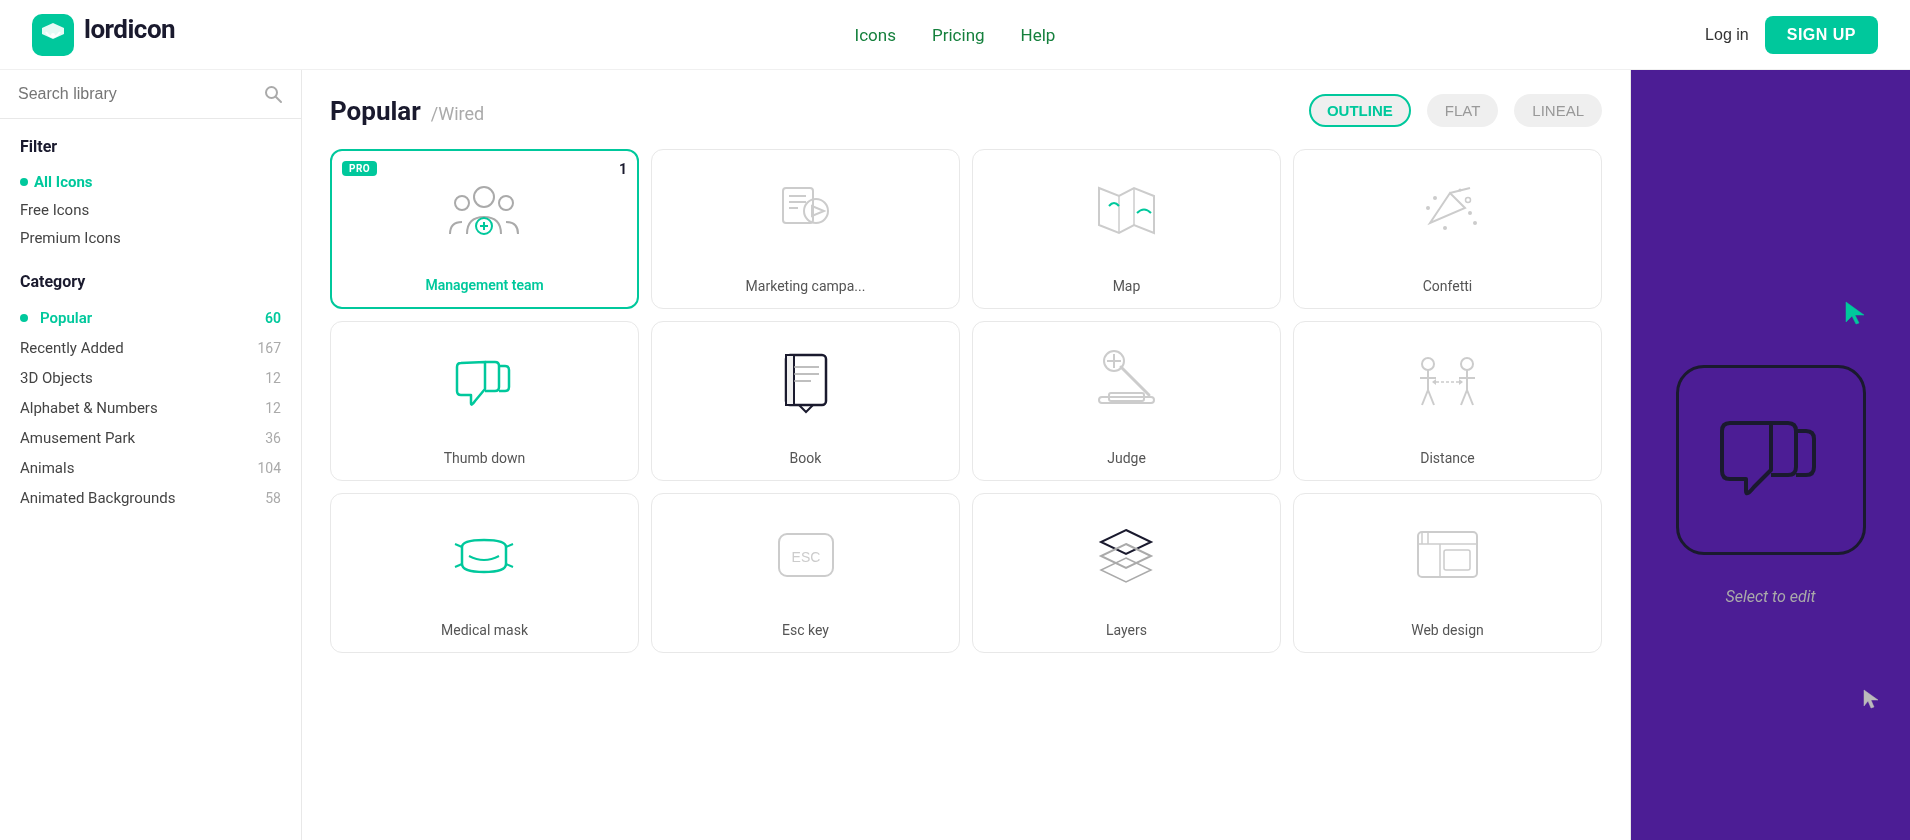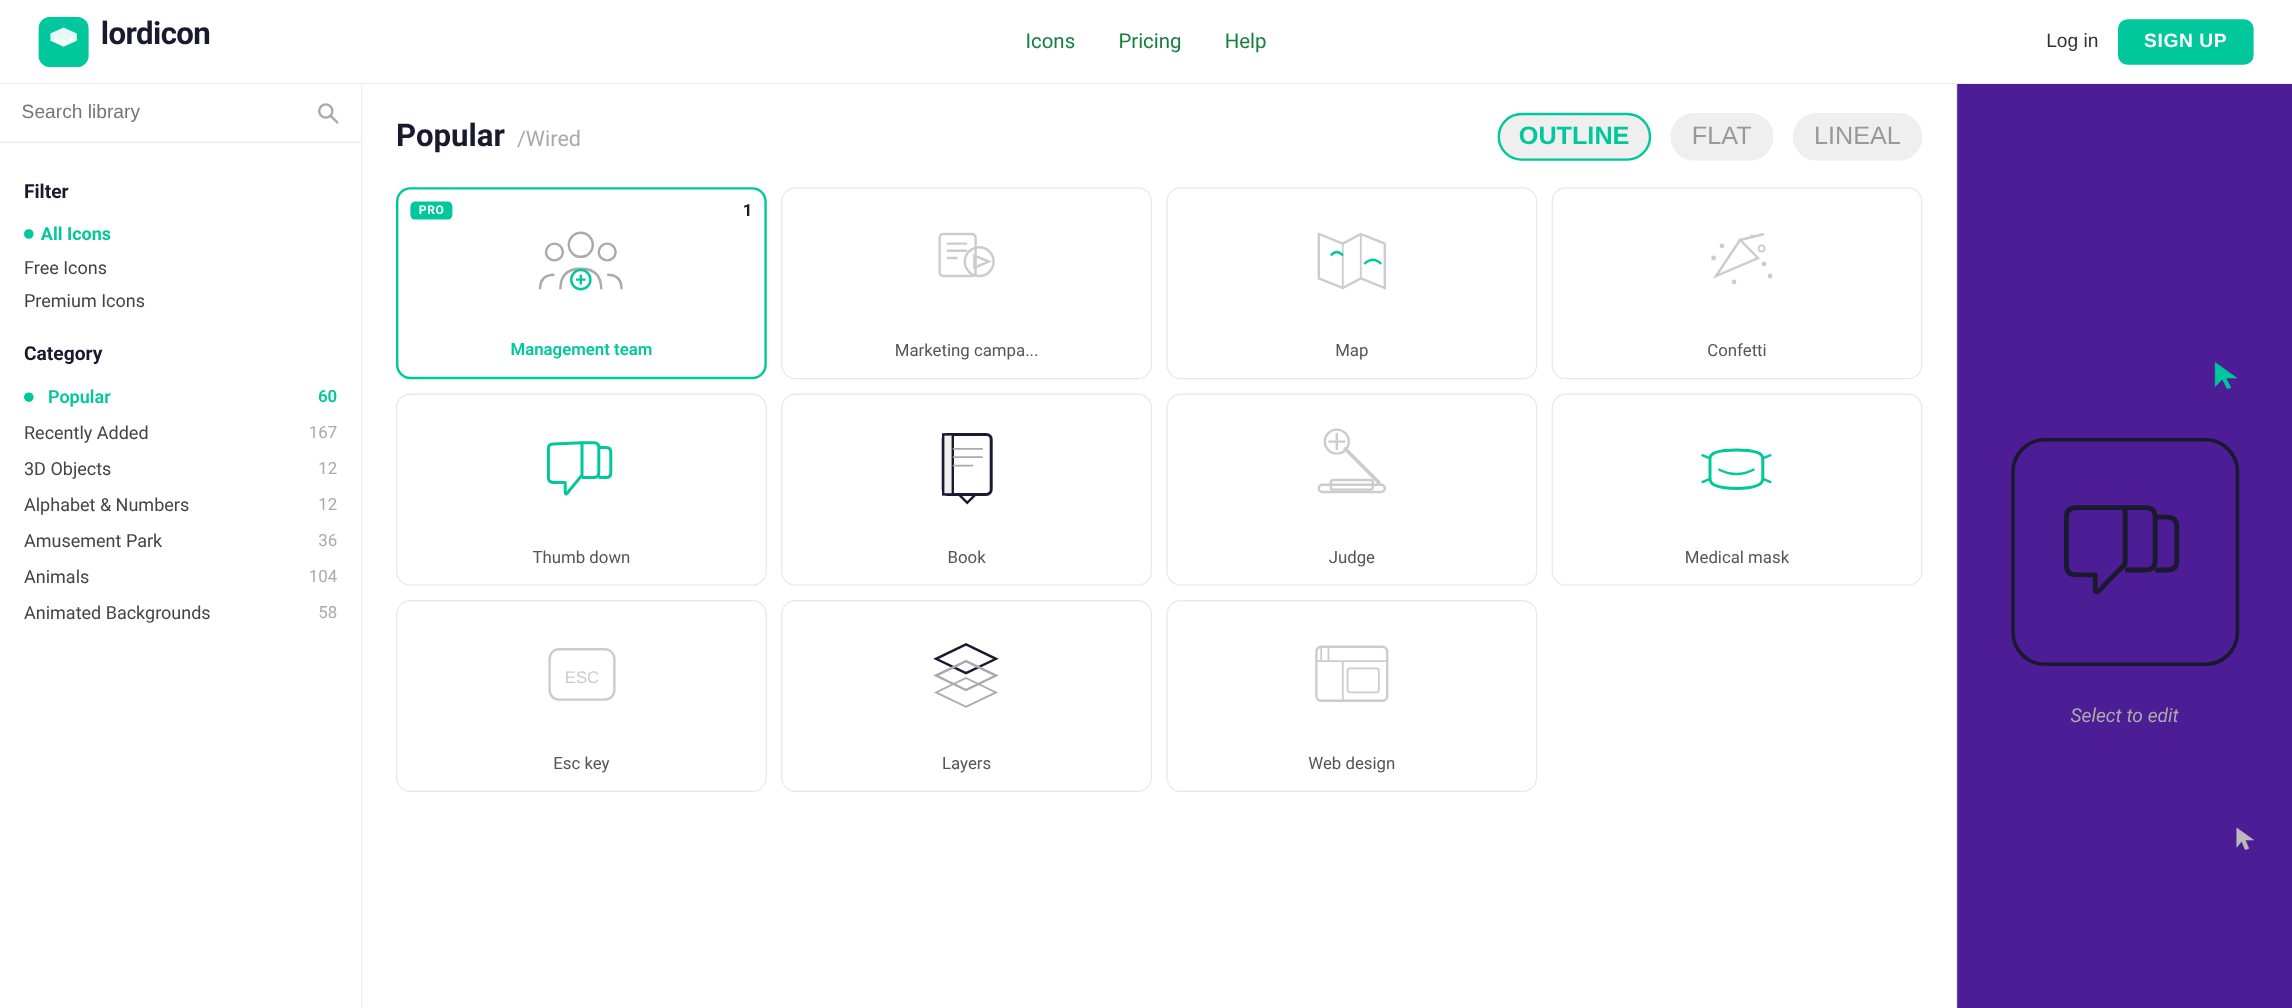--- a/index.html
+++ b/index.html
@@ -82,21 +82,20 @@
 
     
     .sidebar {
       width: 302px;
       min-width: 302px;
       border-right: 1px solid #e8e8e8;
       display: flex;
       flex-direction: column;
       overflow: hidden;
       background: #fff;
-      gap: 13px;
     }
     .search-bar {
       display: flex;
       align-items: center;
       padding: 14px 18px;
       border-bottom: 1px solid #e8e8e8;
       gap: 10px;
     }
     .search-input {
       border: none;
@@ -209,21 +208,21 @@
     .main-title-sub {
       font-size: 18px;
       color: #aaa;
     }
     .view-tabs {
       display: flex;
       align-items: center;
       gap: 16px;
     }
     .view-tab {
-      font-size: 21px;
+      font-size: 15px;
       color: #999;
       cursor: pointer;
       padding: 6px 16px;
       border-radius: 20px;
       border: 2px solid transparent;
     }
     .view-tab.active {
       border: 2px solid #00c89c;
       color: #00c89c;
       font-weight: 600;
@@ -525,20 +524,43 @@
             <rect x="20" y="46" width="35" height="8" rx="2" stroke="#ccc" stroke-width="2" fill="none"></rect>
             <line x1="32" y1="20" x2="60" y2="48" stroke="#ccc" stroke-width="3" stroke-linecap="round"></line>
             <circle cx="25" cy="14" r="10" stroke="#ccc" stroke-width="2" fill="none"></circle>
             <line x1="18" y1="14" x2="32" y2="14" stroke="#ccc" stroke-width="2"></line>
             <line x1="25" y1="7" x2="25" y2="21" stroke="#ccc" stroke-width="2"></line>
           </svg>
         </div>
         <div class="icon-label">Judge</div>
       </div>
 
+      <div class="icon-card">
+        <div class="icon-visual">
+          <svg width="75" height="65" viewBox="0 0 75 65" fill="none">
+
+            <circle cx="18" cy="14" r="6" stroke="#ccc" stroke-width="2" fill="none"></circle>
+            <line x1="18" y1="20" x2="18" y2="40" stroke="#ccc" stroke-width="2"></line>
+            <line x1="10" y1="28" x2="26" y2="28" stroke="#ccc" stroke-width="2"></line>
+            <line x1="18" y1="40" x2="12" y2="55" stroke="#ccc" stroke-width="2"></line>
+            <line x1="18" y1="40" x2="24" y2="55" stroke="#ccc" stroke-width="2"></line>
+
+            <circle cx="57" cy="14" r="6" stroke="#ccc" stroke-width="2" fill="none"></circle>
+            <line x1="57" y1="20" x2="57" y2="40" stroke="#ccc" stroke-width="2"></line>
+            <line x1="49" y1="28" x2="65" y2="28" stroke="#ccc" stroke-width="2"></line>
+            <line x1="57" y1="40" x2="51" y2="55" stroke="#ccc" stroke-width="2"></line>
+            <line x1="57" y1="40" x2="63" y2="55" stroke="#ccc" stroke-width="2"></line>
+
+            <line x1="26" y1="32" x2="49" y2="32" stroke="#ccc" stroke-width="1.5" stroke-dasharray="3,2"></line>
+            <polygon points="26,29 26,35 22,32" fill="#ccc"></polygon>
+            <polygon points="49,29 49,35 53,32" fill="#ccc"></polygon>
+          </svg>
+        </div>
+        <div class="icon-label">Distance</div>
+      </div>
 
       <div class="icon-card">
         <div class="icon-visual">
           <svg width="75" height="65" viewBox="0 0 75 65" fill="none">
             <path d="M15 25 Q15 18 37 18 Q59 18 59 25 L59 42 Q59 50 37 50 Q15 50 15 42 Z" stroke="#00c89c" stroke-width="2.5" fill="none"></path>
             <line x1="15" y1="25" x2="8" y2="22" stroke="#00c89c" stroke-width="2"></line>
             <line x1="15" y1="42" x2="8" y2="45" stroke="#00c89c" stroke-width="2"></line>
             <line x1="59" y1="25" x2="66" y2="22" stroke="#00c89c" stroke-width="2"></line>
             <line x1="59" y1="42" x2="66" y2="45" stroke="#00c89c" stroke-width="2"></line>
             <path d="M22 34 Q37 42 52 34" stroke="#00c89c" stroke-width="2" fill="none"></path>

